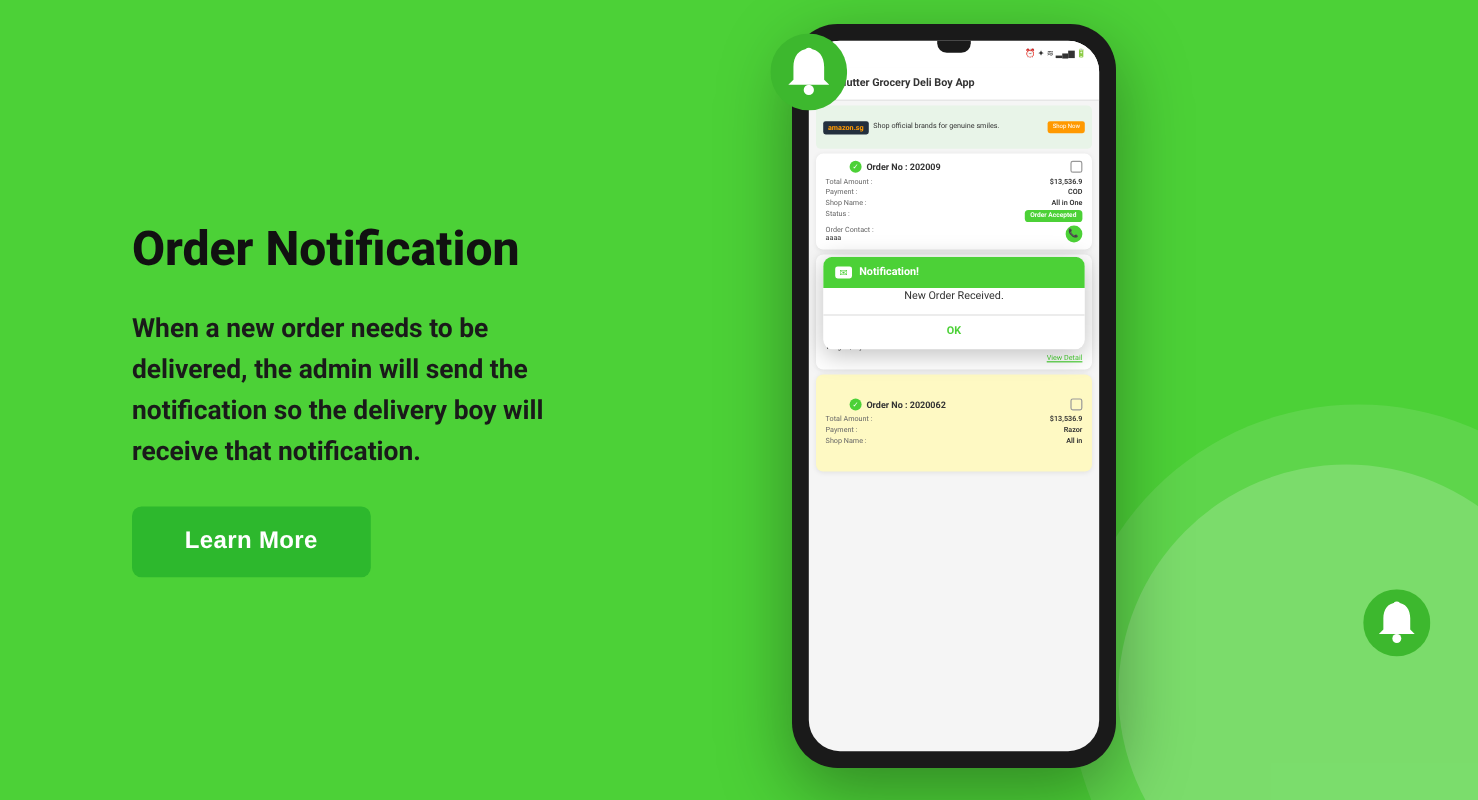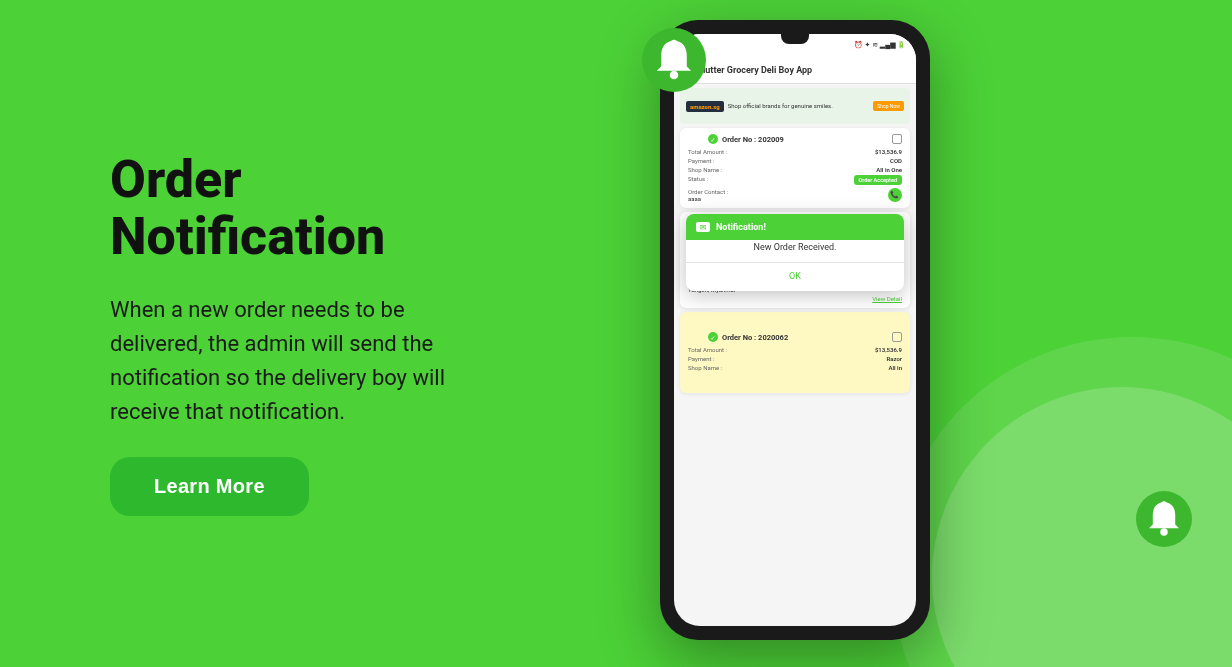--- a/index.html
+++ b/index.html
@@ -22,40 +22,40 @@
     }
 
     
     .left-content {
       flex: 0 0 560px;
       padding: 80px 80px 80px 110px;
       z-index: 2;
     }
 
     .headline {
-      font-size: 52px;
+      font-size: 40px;
       font-weight: 800;
       color: #111;
       margin-bottom: 28px;
       line-height: 1.1;
     }
 
     .description {
       font-size: 22px;
       color: #1a1a1a;
       line-height: 1.55;
       margin-bottom: 28px;
-      font-weight: 400;
+      font-weight: 700;
     }
 
     .learn-more-btn {
       background: #2db82d;
       color: #fff;
       border: none;
-      border-radius: 20px;
+      border-radius: 8px;
       padding: 18px 44px;
       font-size: 20px;
       font-weight: 600;
       cursor: pointer;
       letter-spacing: 0.3px;
     }
 
     
     .right-content {
       flex: 1;
@@ -378,21 +378,21 @@
 
     .modal-divider {
       height: 1px;
       background: #e0e0e0;
       margin: 0 -10px 8px;
     }
 
     .modal-ok {
       font-size: 9px;
       color: #4cd137;
-      font-weight: 400;
+      font-weight: 700;
       cursor: pointer;
     }
 
     
     .order-card-2 {
       background: #fff;
       margin: 4px 6px;
       border-radius: 6px;
       padding: 6px 8px;
       box-shadow: 0 1px 4px rgba(0,0,0,0.08);

